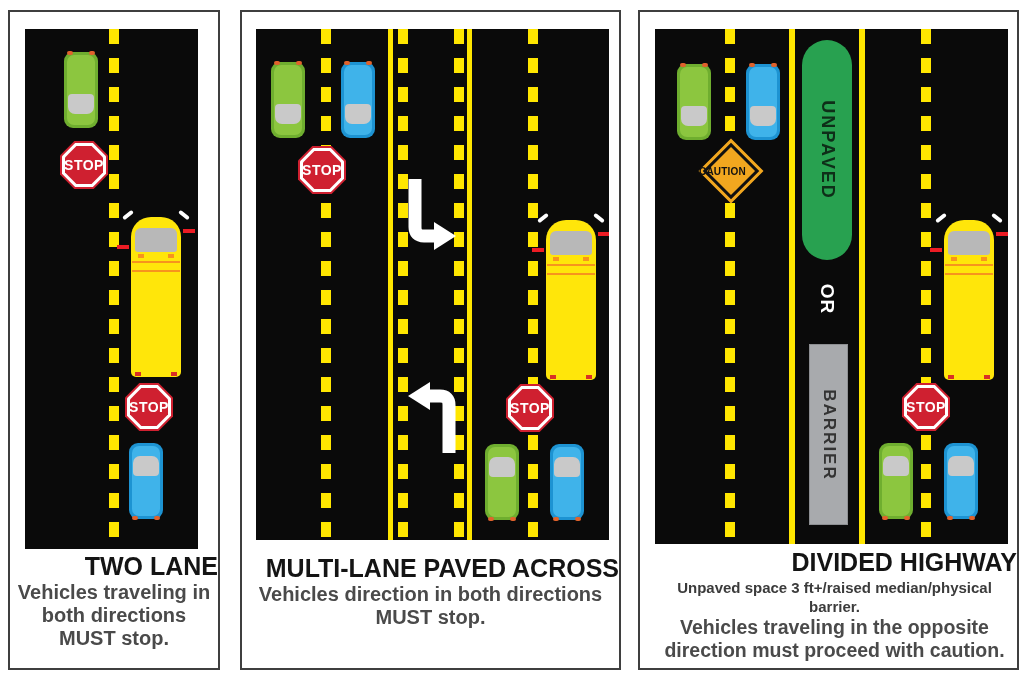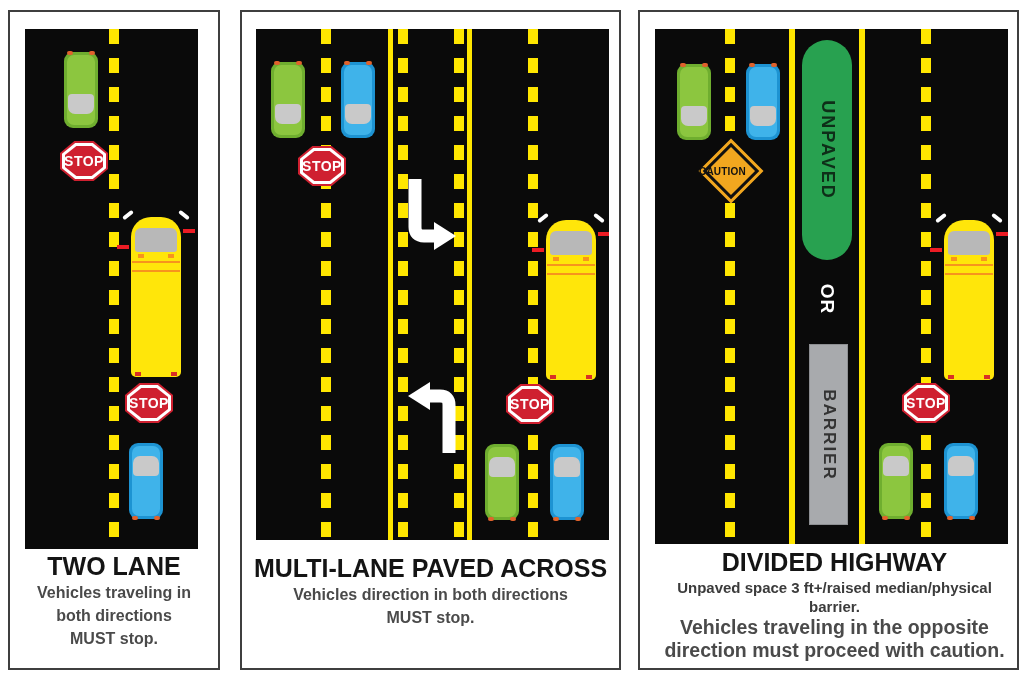--- a/index.html
+++ b/index.html
@@ -54,21 +54,21 @@
   .bus .mirror{position:absolute;width:12px;height:4px;background:#ffffff;border-radius:2px;top:-4px;}
   .bus .mirror.l{left:-9px;transform:rotate(-38deg);}
   .bus .mirror.r{right:-9px;transform:rotate(38deg);}
   .bus .arm{position:absolute;width:12px;height:4px;background:#ed1c24;}
   .bus .arm.l{left:-14px;top:28px;}
   .bus .arm.r{right:-14px;top:12px;}
   .bus .taillight{position:absolute;width:6px;height:4px;background:#d93025;bottom:1px;}
   .bus .taillight.l{left:4px;} .bus .taillight.r{right:4px;}
 
   
-  .stop{position:absolute;width:48px;height:40px;}
+  .stop{position:absolute;width:48px;height:48px;}
   .stop .oct{position:absolute;clip-path:polygon(30% 0%,70% 0%,100% 30%,100% 70%,70% 100%,30% 100%,0% 70%,0% 30%);}
   .stop .o1{left:0;top:0;right:0;bottom:0;background:#cf2030;}
   .stop .o2{left:2px;top:2px;right:2px;bottom:2px;background:#ffffff;}
   .stop .o3{left:5px;top:5px;right:5px;bottom:5px;background:#cf2030;}
   .stop .txt{position:absolute;left:0;right:0;top:50%;transform:translateY(-52%);
     text-align:center;color:#ffffff;font-weight:700;font-size:14px;letter-spacing:0.5px;}
 
   
   .caution{position:absolute;width:64px;height:64px;}
   .caution .diamond{position:absolute;left:9px;top:9px;width:46px;height:46px;background:#f2a71f;
@@ -83,23 +83,23 @@
     white-space:nowrap;font-weight:700;}
   .capsule .vtext{color:#0e2e18;font-size:18px;letter-spacing:2px;}
   .barrier .vtext{color:#333333;font-size:17px;letter-spacing:2px;}
   .orlabel{position:absolute;color:#ffffff;font-weight:700;font-size:19px;letter-spacing:1px;}
 
   .arrow{position:absolute;}
 
   
   .caption{position:absolute;left:0;right:0;text-align:center;color:#454545;}
   .cap1{top:540px;} .cap2{top:542px;} .cap3{top:536px;padding-left:12px;}
-  .cap-title{font-weight:700;color:#141414;font-size:25px;line-height:29px;letter-spacing:0px;}
+  .cap-title{font-weight:700;color:#141414;font-size:25px;line-height:29px;letter-spacing:0px;text-align:right;}
   .cap-sub{font-weight:700;font-size:15px;line-height:19px;color:#3b3b3b;margin-top:1px;}
-  .cap-line{font-weight:700;font-size:16px;line-height:23px;color:#4a4a4a;}
+  .cap-line{font-weight:700;font-size:20px;line-height:23px;color:#4a4a4a;}
   .panel3 .cap-line{font-size:19.5px;line-height:23px;}
 </style>
 </head>
 <body>
 
 <div class="stage">
 
   <div class="panel panel1">
     <div class="road road1">
       <div class="dash" style="left:84px;"></div>

